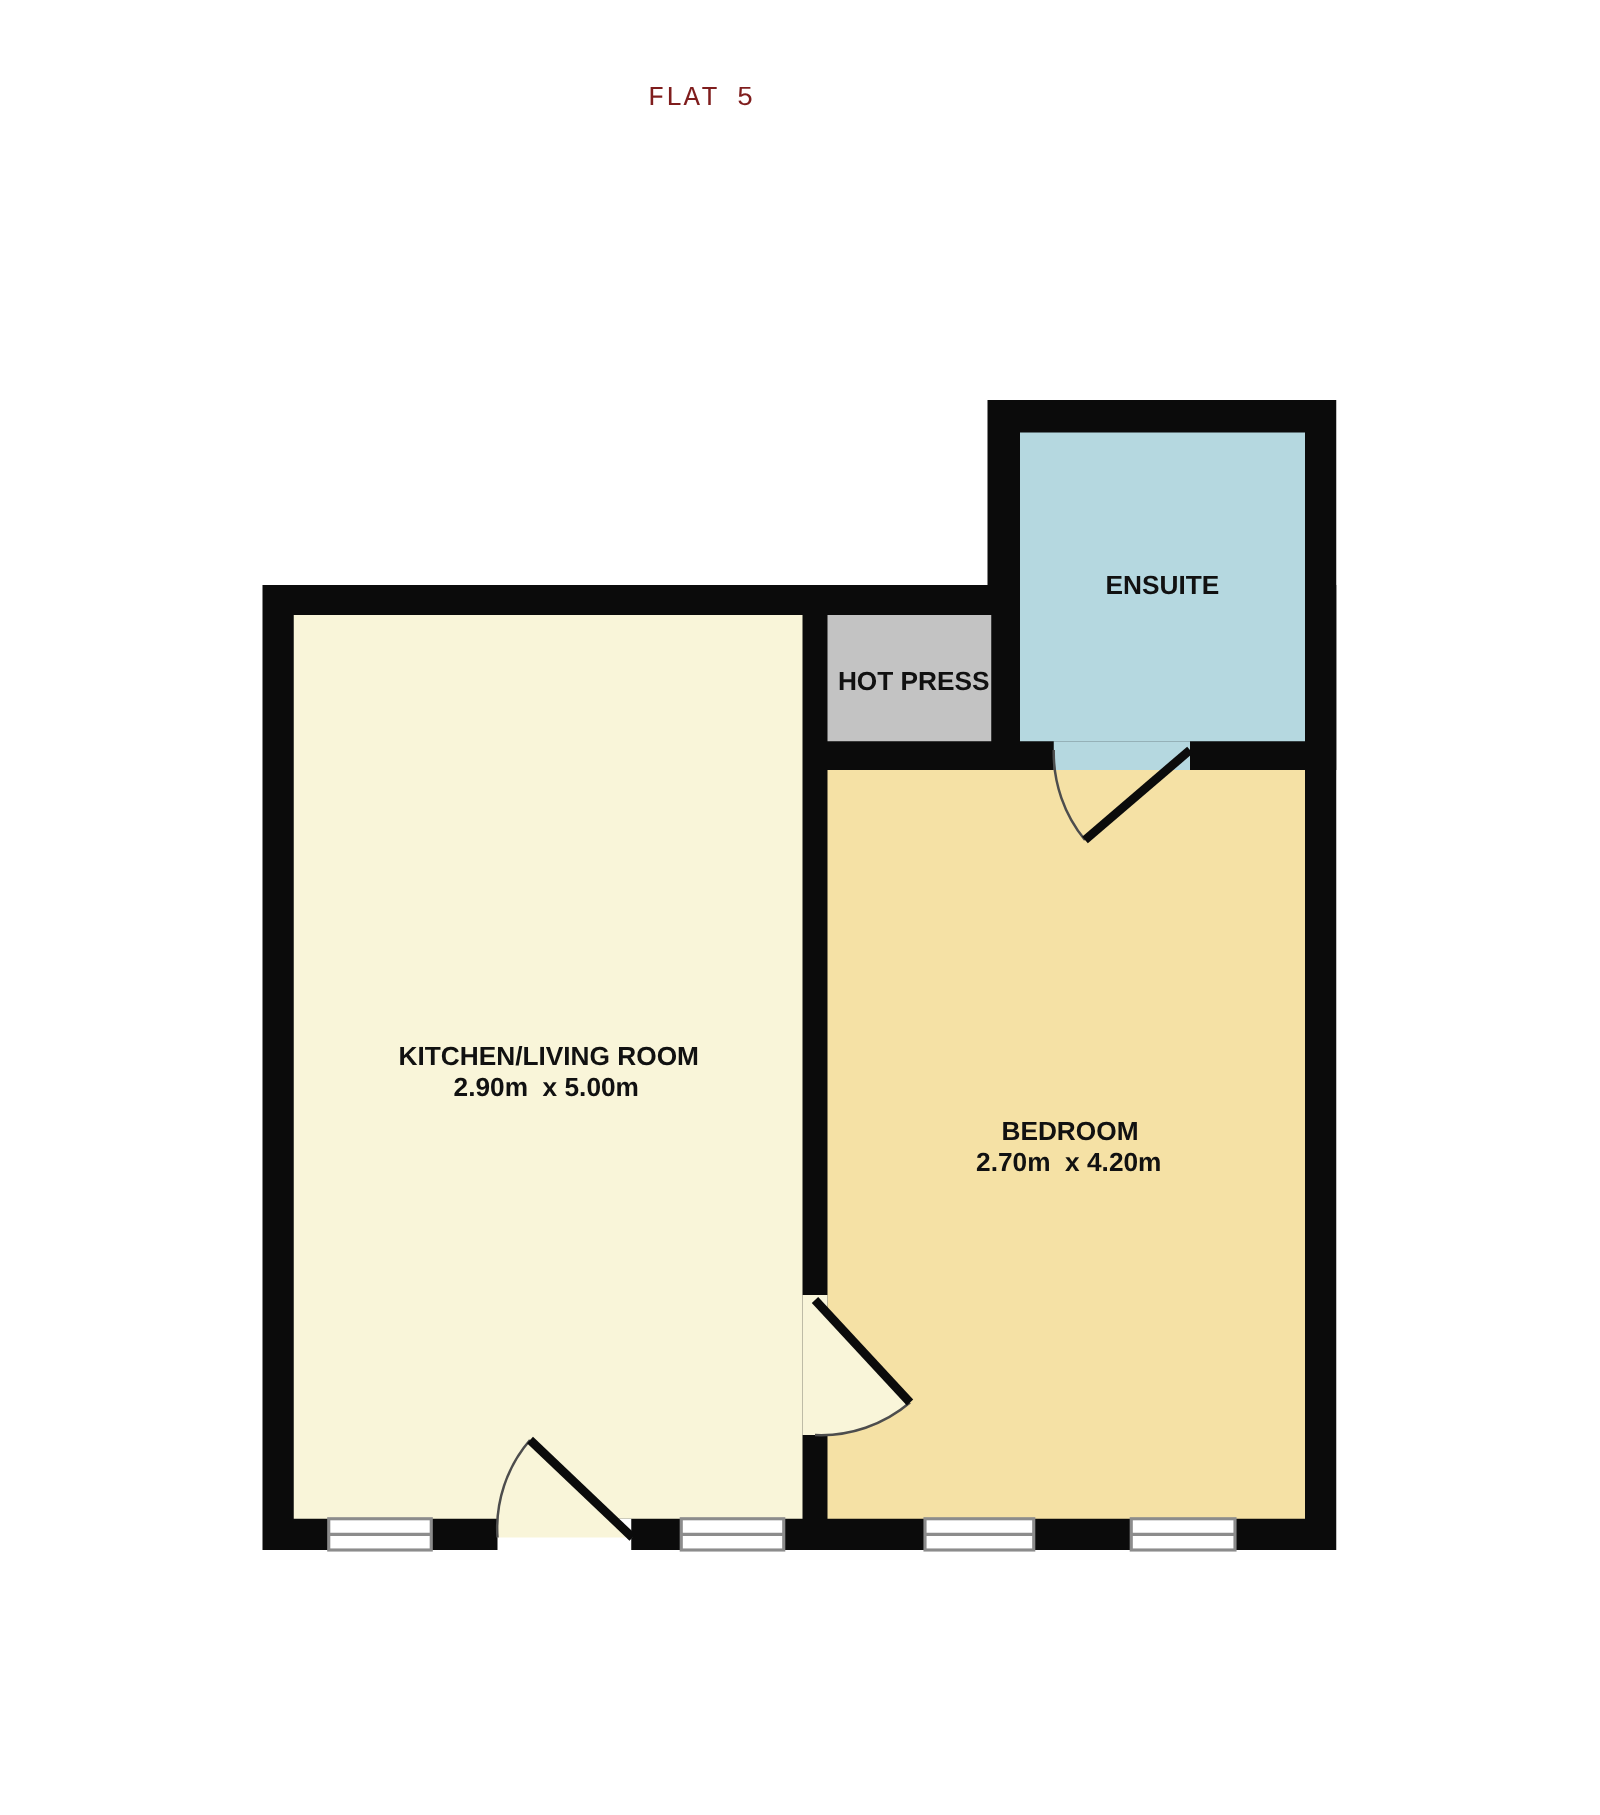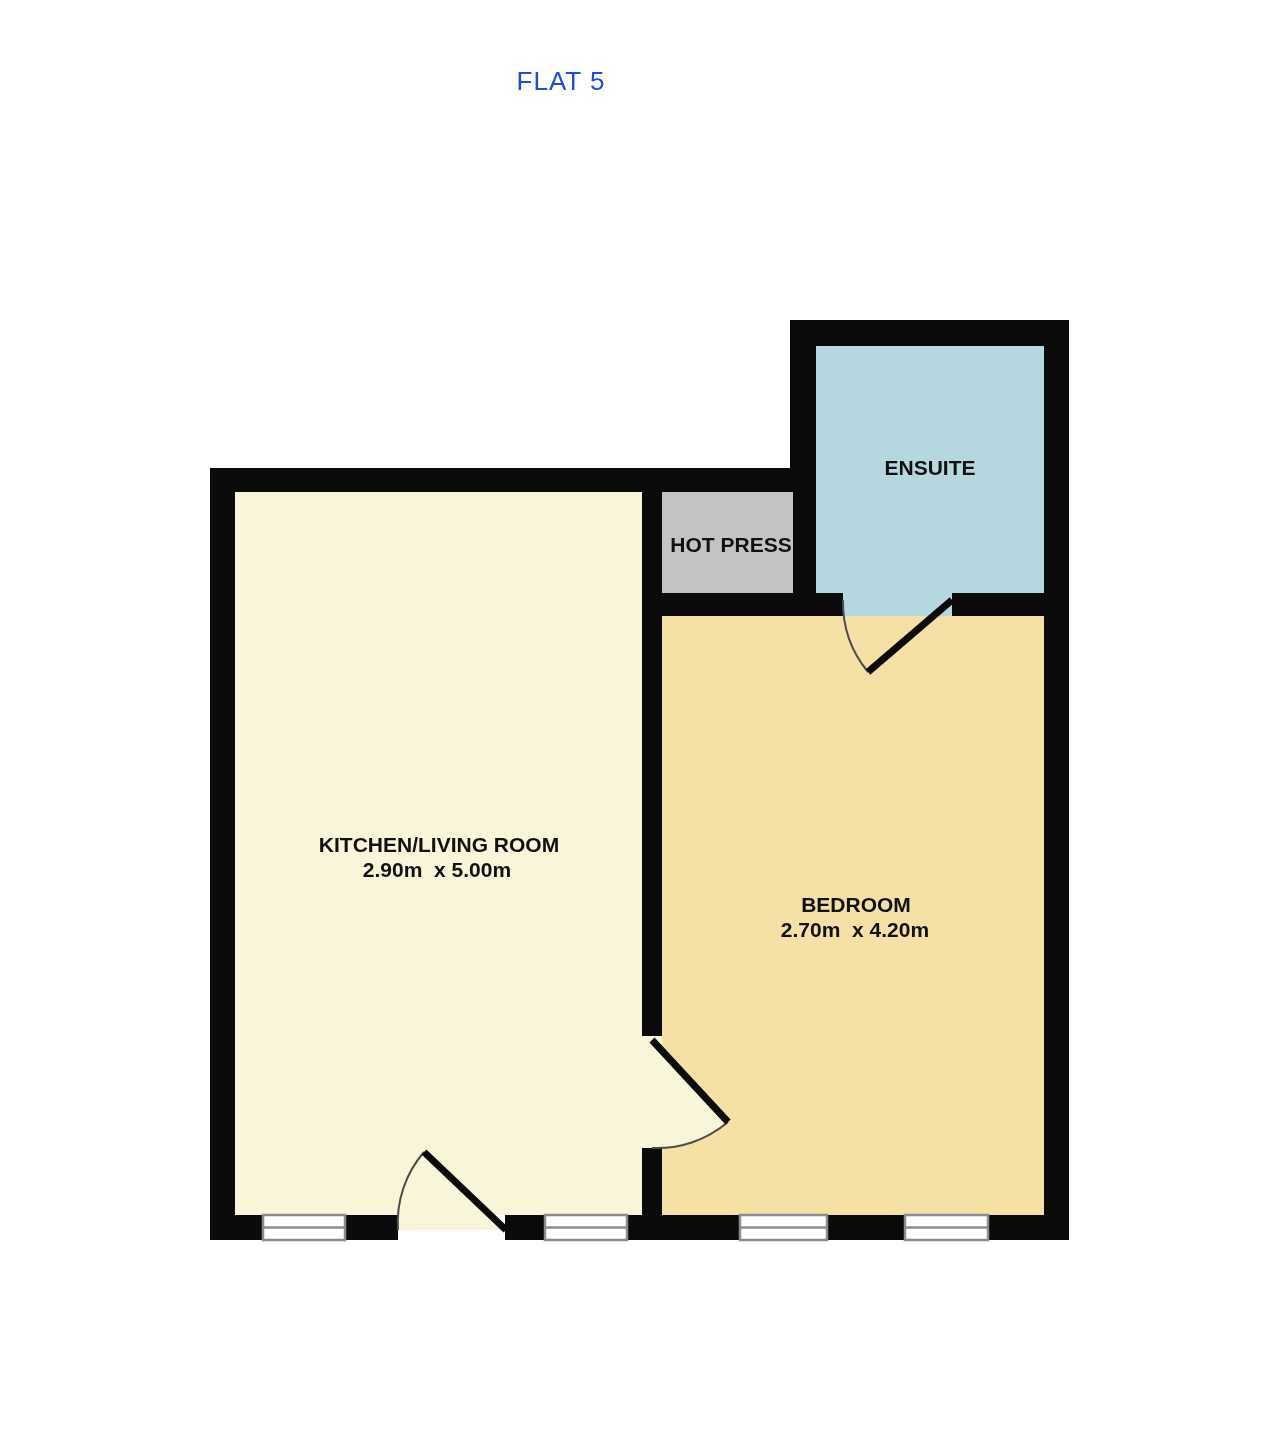--- a/index.html
+++ b/index.html
@@ -13,25 +13,26 @@
     width: 1280px;
     height: 1452px;
     background: #ffffff;
     overflow: hidden;
   }
   .plan-title {
     position: absolute;
     top: 66px;
     left: 561px;
     transform: translateX(-50%);
-    font-size: 26px;
+    font-size: 22px;
     font-weight: 400;
     letter-spacing: 1px;
-    color: #1d4ed8;
+    color: #7f1d1d;
     white-space: pre;
+    font-family: Liberation Mono, monospace;
   }
   svg.plan {
     position: absolute;
     left: 0;
     top: 0;
   }
   svg.plan text {
     font-family: "Liberation Sans", sans-serif;
     font-weight: bold;
     font-size: 21px;

